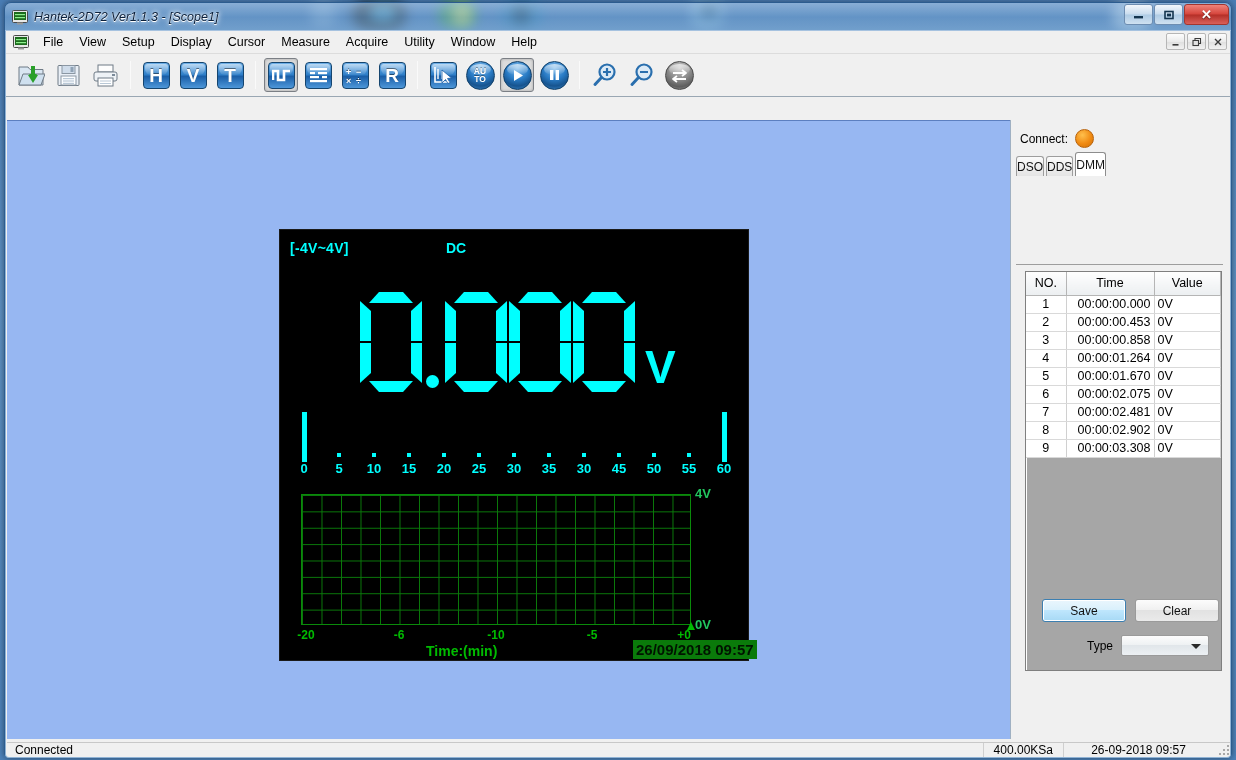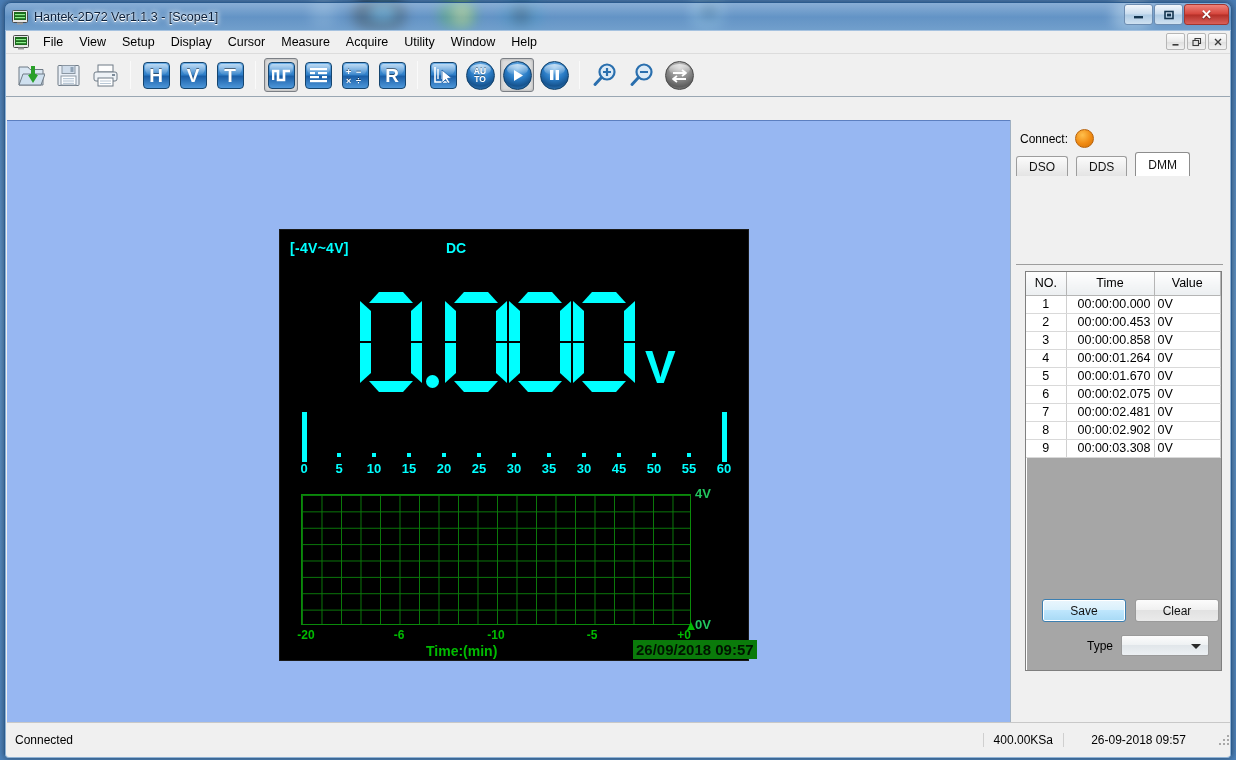--- a/index.html
+++ b/index.html
@@ -34,20 +34,21 @@
     background: linear-gradient(180deg, rgba(190,215,240,.55), rgba(120,165,210,.55) 52%, rgba(150,190,225,.5));
     border-bottom: 1px solid rgba(255,255,255,.25);
     display: flex; align-items: center; padding-left: 7px;
     overflow: hidden;
   }
   #title-bar .tb-icon { width:16px;height:16px;margin-right:6px;flex:0 0 auto; }
   #title-text {
     font-size: 12.5px; color: #0b1f3a;
     text-shadow: 0 0 4px #fff, 0 0 6px #fff, 0 1px 0 #fff;
     white-space: nowrap;
+    font-style: italic;
   }
   .win-btns { position:absolute; right:2px; top:1px; display:flex; gap:0; }
   .win-btn {
     width: 29px; height: 21px; margin-left:1px;
     border:1px solid #6d8db1; border-radius:3px;
     background: linear-gradient(180deg,#f2f7fc,#c9dcee 48%,#aecbe4 52%,#cfe1f1);
     display:flex;align-items:center;justify-content:center;
     color:#12314f; font-size:11px;
   }
   .win-btn.close {
@@ -194,24 +195,24 @@
   #connect-row { display:flex; align-items:center; gap:7px; padding:9px 0 6px 9px; }
   #connect-label { font-size:12px; color:#000; }
   #connect-led {
     width:19px;height:19px;border-radius:50%;
     background: radial-gradient(circle at 38% 30%, #ffc04d, #f08a12 55%, #cf6f06);
     border:1px solid #b86209;
   }
   
   #tab-strip { display:flex; align-items:flex-end; margin-left:5px; height:22px; position:relative; }
   .tab {
-    padding:3px 12px 3px; font-size:12px; color:#111;
+    padding:3px 0 3px; font-size:12px; color:#111;
     border:1px solid #9d9d9d; border-bottom:none; border-radius:3px 3px 0 0;
     background: linear-gradient(180deg,#fbfbfb,#e4e4e4);
-    margin-right:8px; height:20px; line-height:14px;
+    margin-right:2px; height:20px; line-height:14px;
   }
   .tab.active {
     background:#fff; height:24px; padding-top:5px;
     border-color:#8d8d8d; position:relative; z-index:3;
   }
   #tab-underline { position:absolute; left:5px; right:6px; top:144px; height:1px; background:#9d9d9d; }
 
   
   #grid-wrap {
     position:absolute; left:14px; top:151px; width:197px; height:400px;
@@ -258,23 +259,23 @@
     background: linear-gradient(180deg,#fcfcfc,#eef1f3 48%,#e1e6ea 50%,#ecf0f3);
     position:relative;
   }
   #type-select .arrow {
     position:absolute; right:7px; top:8px;
     width:0;height:0;border-left:5px solid transparent;border-right:5px solid transparent;border-top:5px solid #2a2a2a;
   }
 
   
   #status-bar {
-    position:absolute; left:1px; bottom:1px; width:1226px; height:34px;
+    position:absolute; left:1px; bottom:1px; width:1226px; height:14px;
     background:#f0f0f0; border-top:1px solid #c8c8c8;
-    display:flex; align-items:center; font-size:12px; color:#000;
+    display:flex; align-items:flex-start; font-size:12px; color:#000;
   }
   #status-text { padding-left:8px; flex:1; }
   .status-cell { border-left:1px solid #cfcfcf; padding:0 10px; height:14px; display:flex; align-items:center; }
   #status-grip { width:16px; height:14px; margin-left:4px; position:relative; }
   #status-grip i { position:absolute; width:2px;height:2px;background:#a8a8a8; }
 </style>
 </head>
 <body>
 
 <div class="desktop-blobs">

